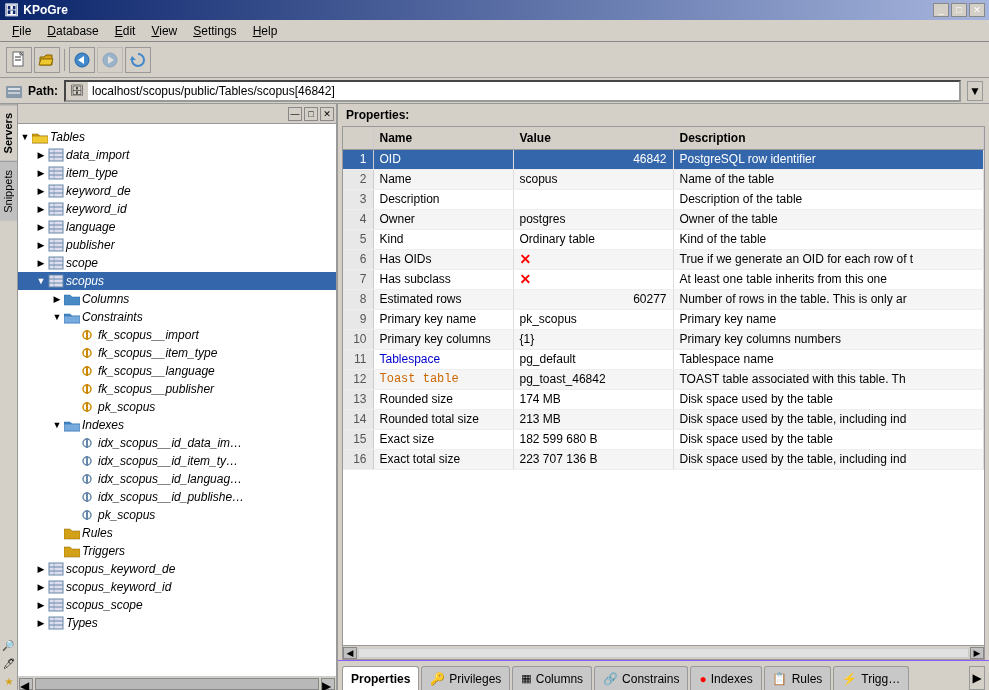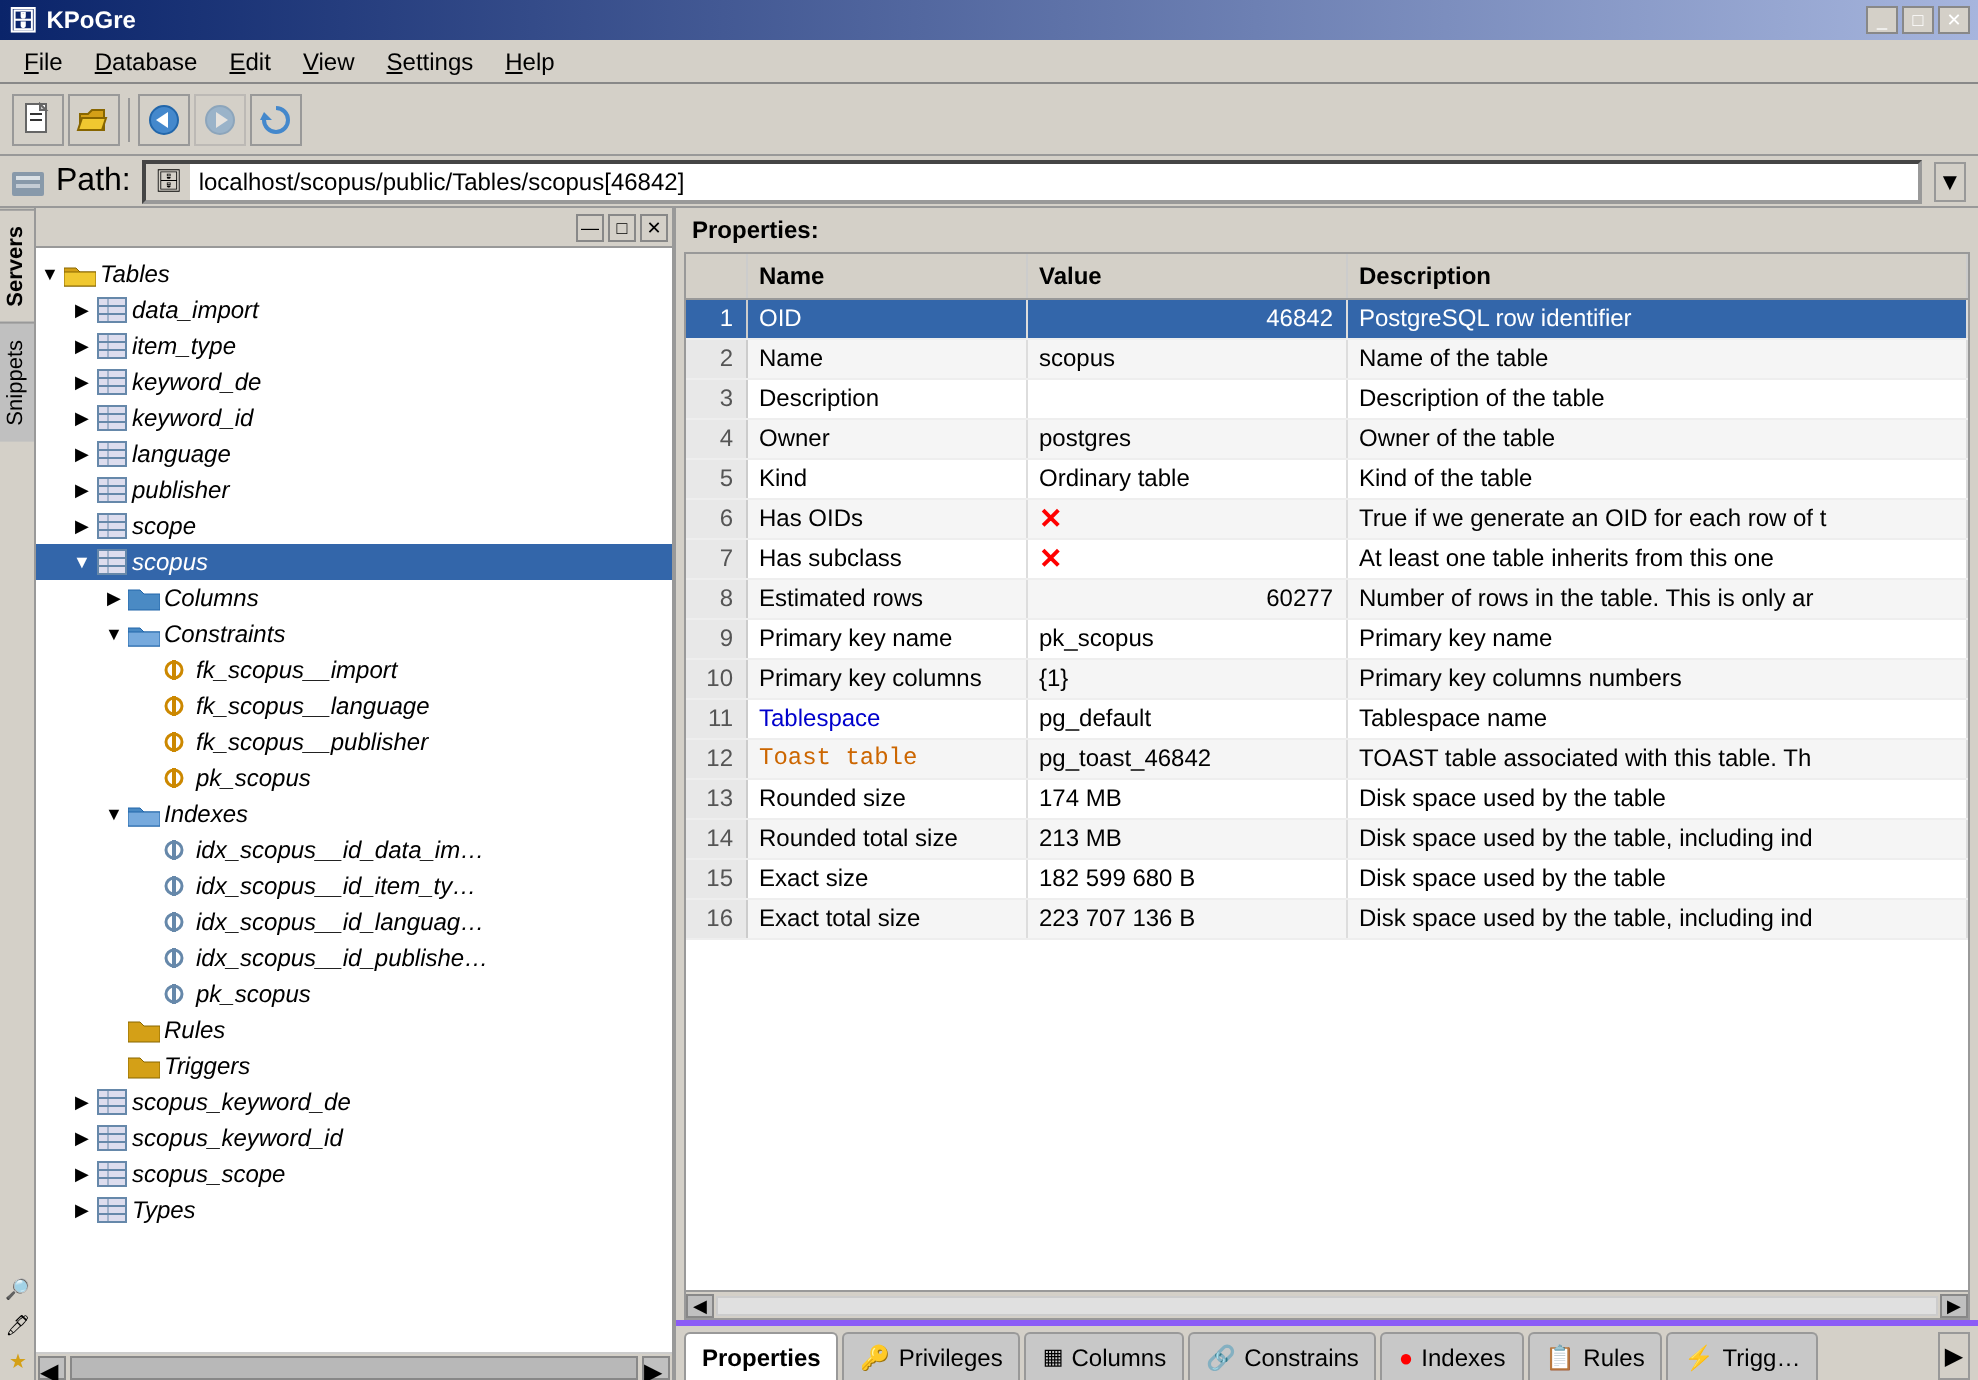--- a/index.html
+++ b/index.html
@@ -53,21 +53,21 @@
     
     #path-bar {
       background: #d4d0c8;
       height: 26px;
       display: flex;
       align-items: center;
       padding: 0 6px;
       gap: 6px;
       border-bottom: 1px solid #999;
     }
-    #path-bar .path-label { font-weight: normal; font-size: 16px; }
+    #path-bar .path-label { font-weight: bold; font-size: 12px; }
     #path-input {
       flex: 1;
       height: 20px;
       border: 1px inset #999;
       background: white;
       padding: 0 4px;
       font-size: 12px;
     }
     .path-dropdown { width: 16px; height: 20px; background: #d4d0c8; border: 1px solid #999; display: flex; align-items: center; justify-content: center; cursor: pointer; }
 
@@ -199,21 +199,21 @@
     }
     .highlighted td:first-child { background: #3366aa !important; }
 
     
     #bottom-tabs {
       height: 30px;
       background: #d4d0c8;
       display: flex;
       align-items: flex-end;
       padding: 0 4px;
-      border-top: 3px solid #8b5cf6;
+      border-top: 1px solid #8b5cf6;
       gap: 2px;
     }
     .bottom-tab {
       height: 24px;
       padding: 2px 8px;
       background: #c8c8c8;
       border: 1px solid #999;
       border-bottom: none;
       cursor: pointer;
       display: flex;
@@ -445,20 +445,29 @@
           <span class="tree-label">Constraints</span>
         </div>
         <div class="tree-item">
           <span style="display: inline-block; width: 48px;"></span>
           <span class="tree-arrow"> </span>
           <span class="tree-icon"><svg width="14" height="14" viewBox="0 0 14 14">
               <line x1="7" y1="2" x2="7" y2="12" stroke="#cc8800" stroke-width="2"></line>
               <ellipse cx="7" cy="7" rx="4" ry="4" fill="none" stroke="#cc8800" stroke-width="1.5"></ellipse>
             </svg></span>
           <span class="tree-label">fk_scopus__import</span>
+        </div>
+        <div class="tree-item">
+          <span style="display: inline-block; width: 48px;"></span>
+          <span class="tree-arrow"> </span>
+          <span class="tree-icon"><svg width="14" height="14" viewBox="0 0 14 14">
+              <line x1="7" y1="2" x2="7" y2="12" stroke="#cc8800" stroke-width="2"></line>
+              <ellipse cx="7" cy="7" rx="4" ry="4" fill="none" stroke="#cc8800" stroke-width="1.5"></ellipse>
+            </svg></span>
+          <span class="tree-label">fk_scopus__item_type</span>
         </div>
         <div class="tree-item">
           <span style="display: inline-block; width: 48px;"></span>
           <span class="tree-arrow"> </span>
           <span class="tree-icon"><svg width="14" height="14" viewBox="0 0 14 14">
               <line x1="7" y1="2" x2="7" y2="12" stroke="#cc8800" stroke-width="2"></line>
               <ellipse cx="7" cy="7" rx="4" ry="4" fill="none" stroke="#cc8800" stroke-width="1.5"></ellipse>
             </svg></span>
           <span class="tree-label">fk_scopus__language</span>
         </div>

